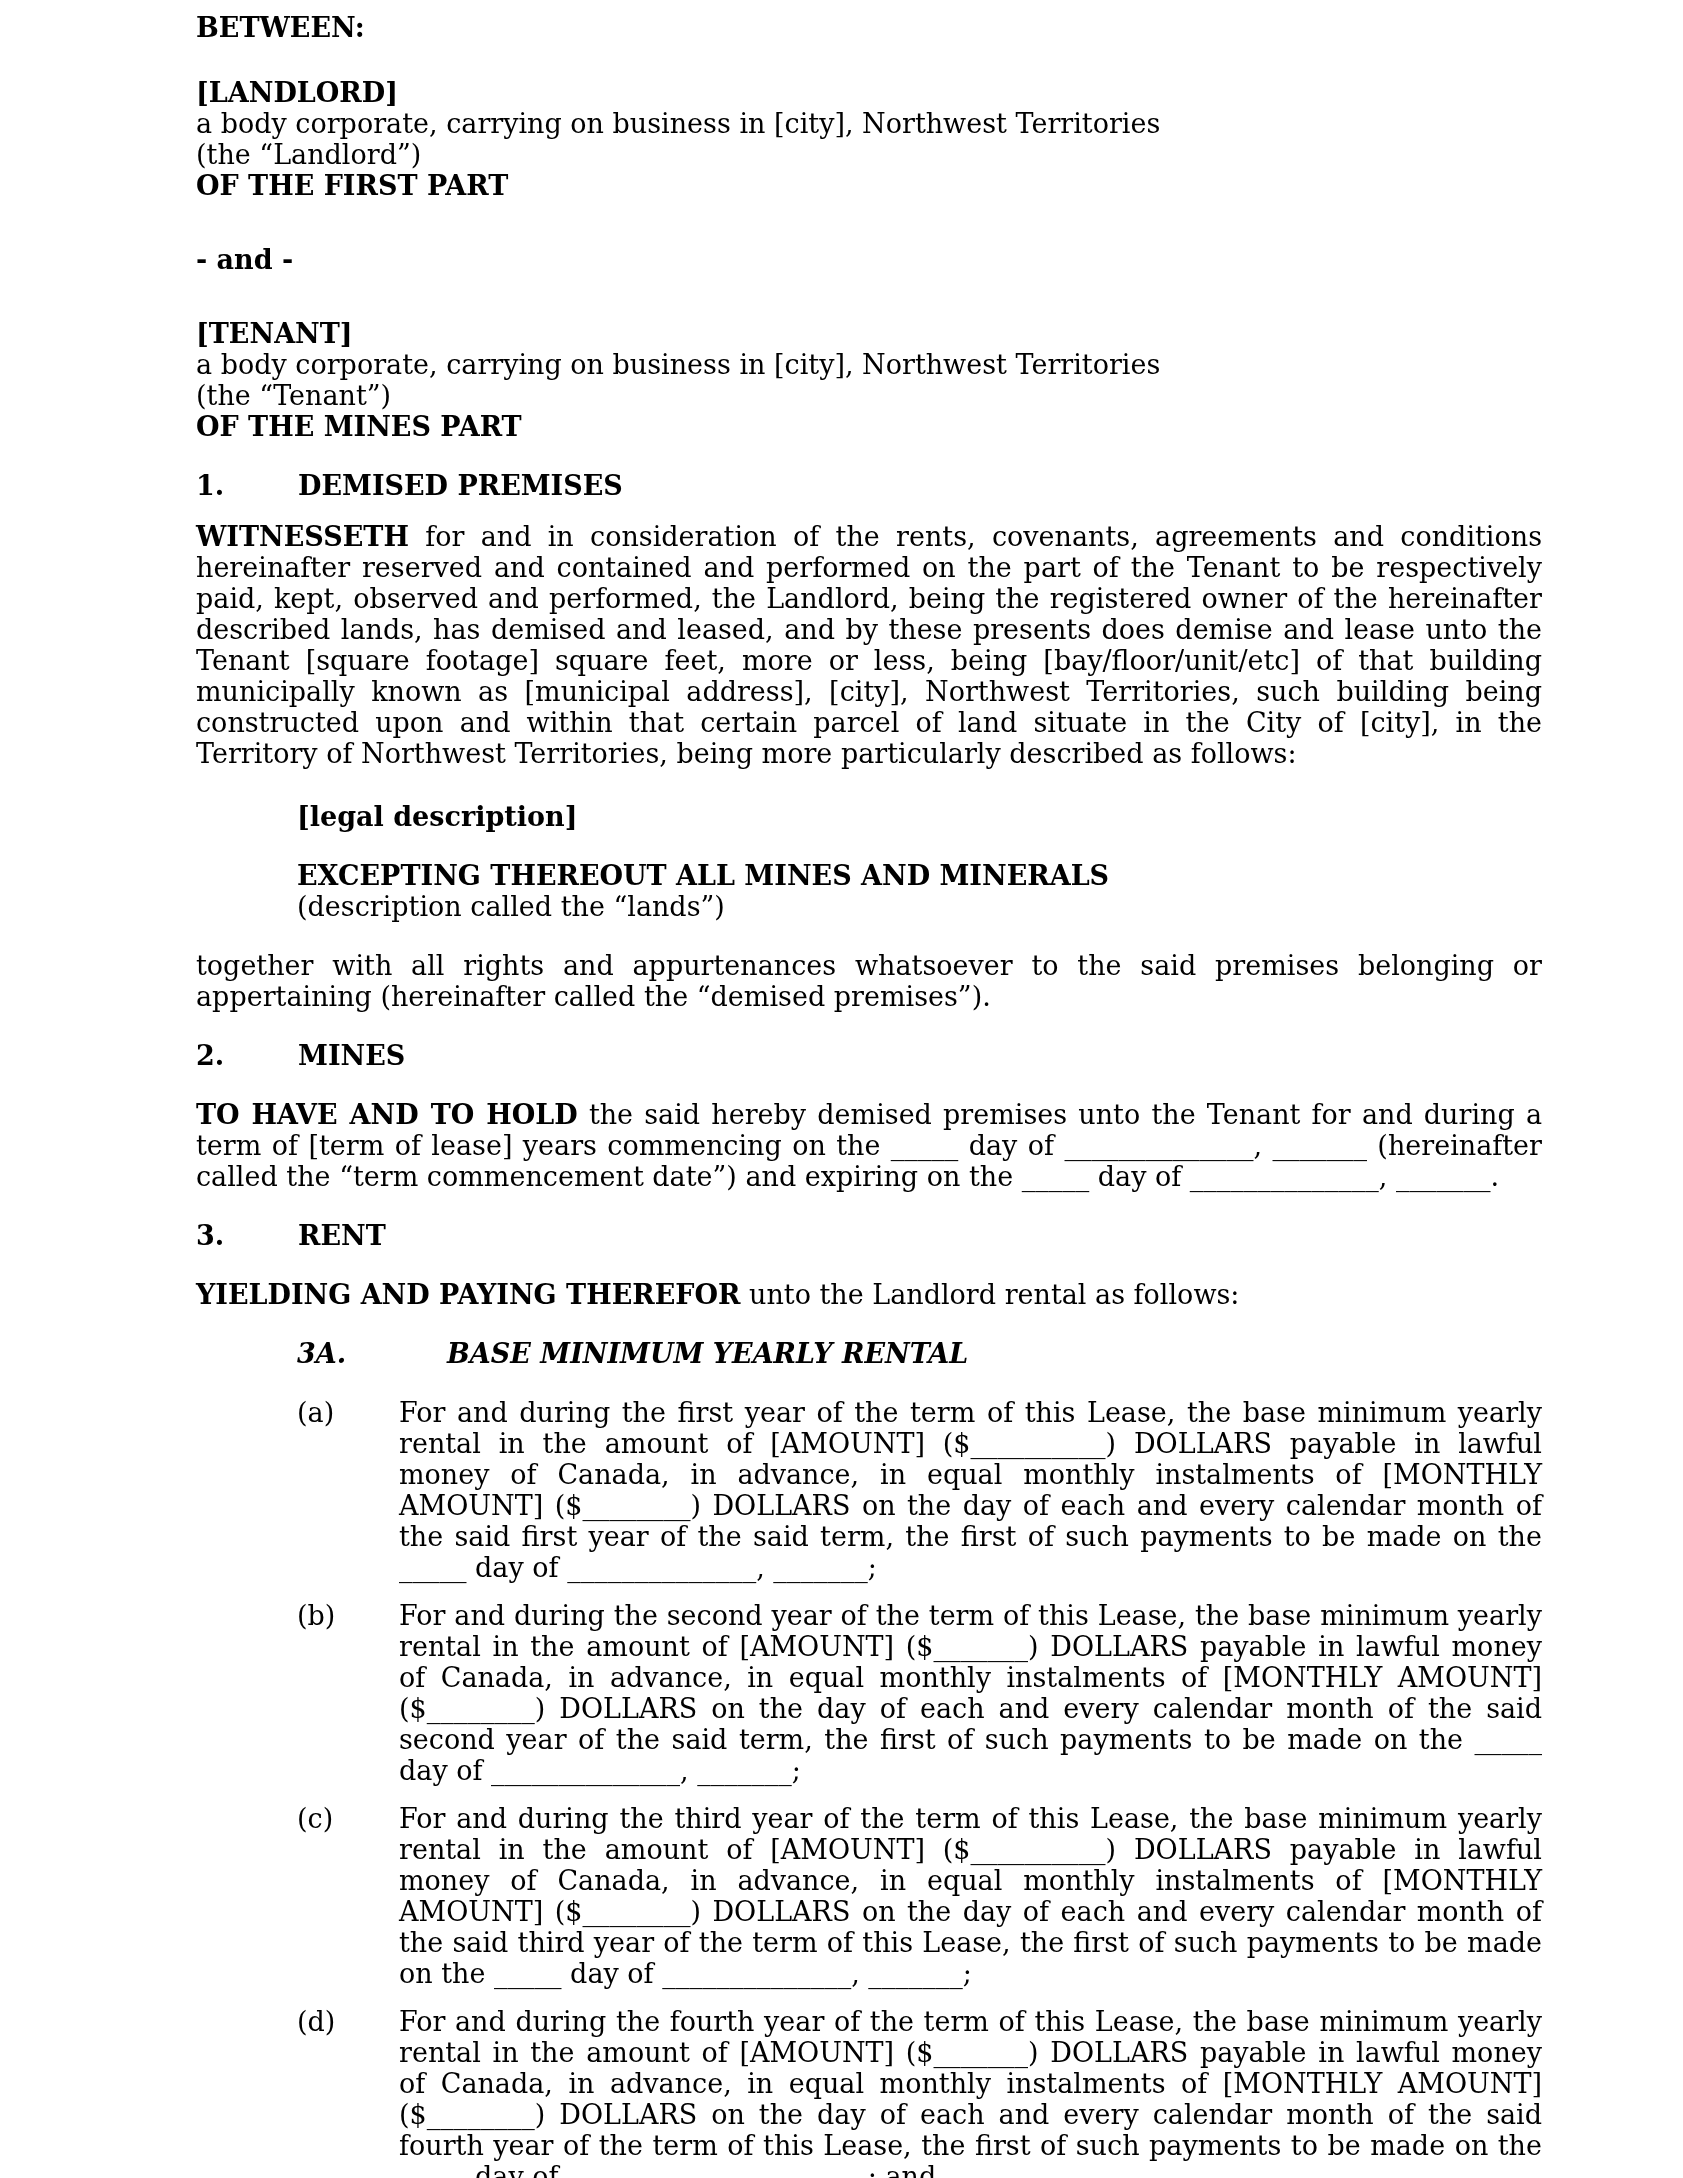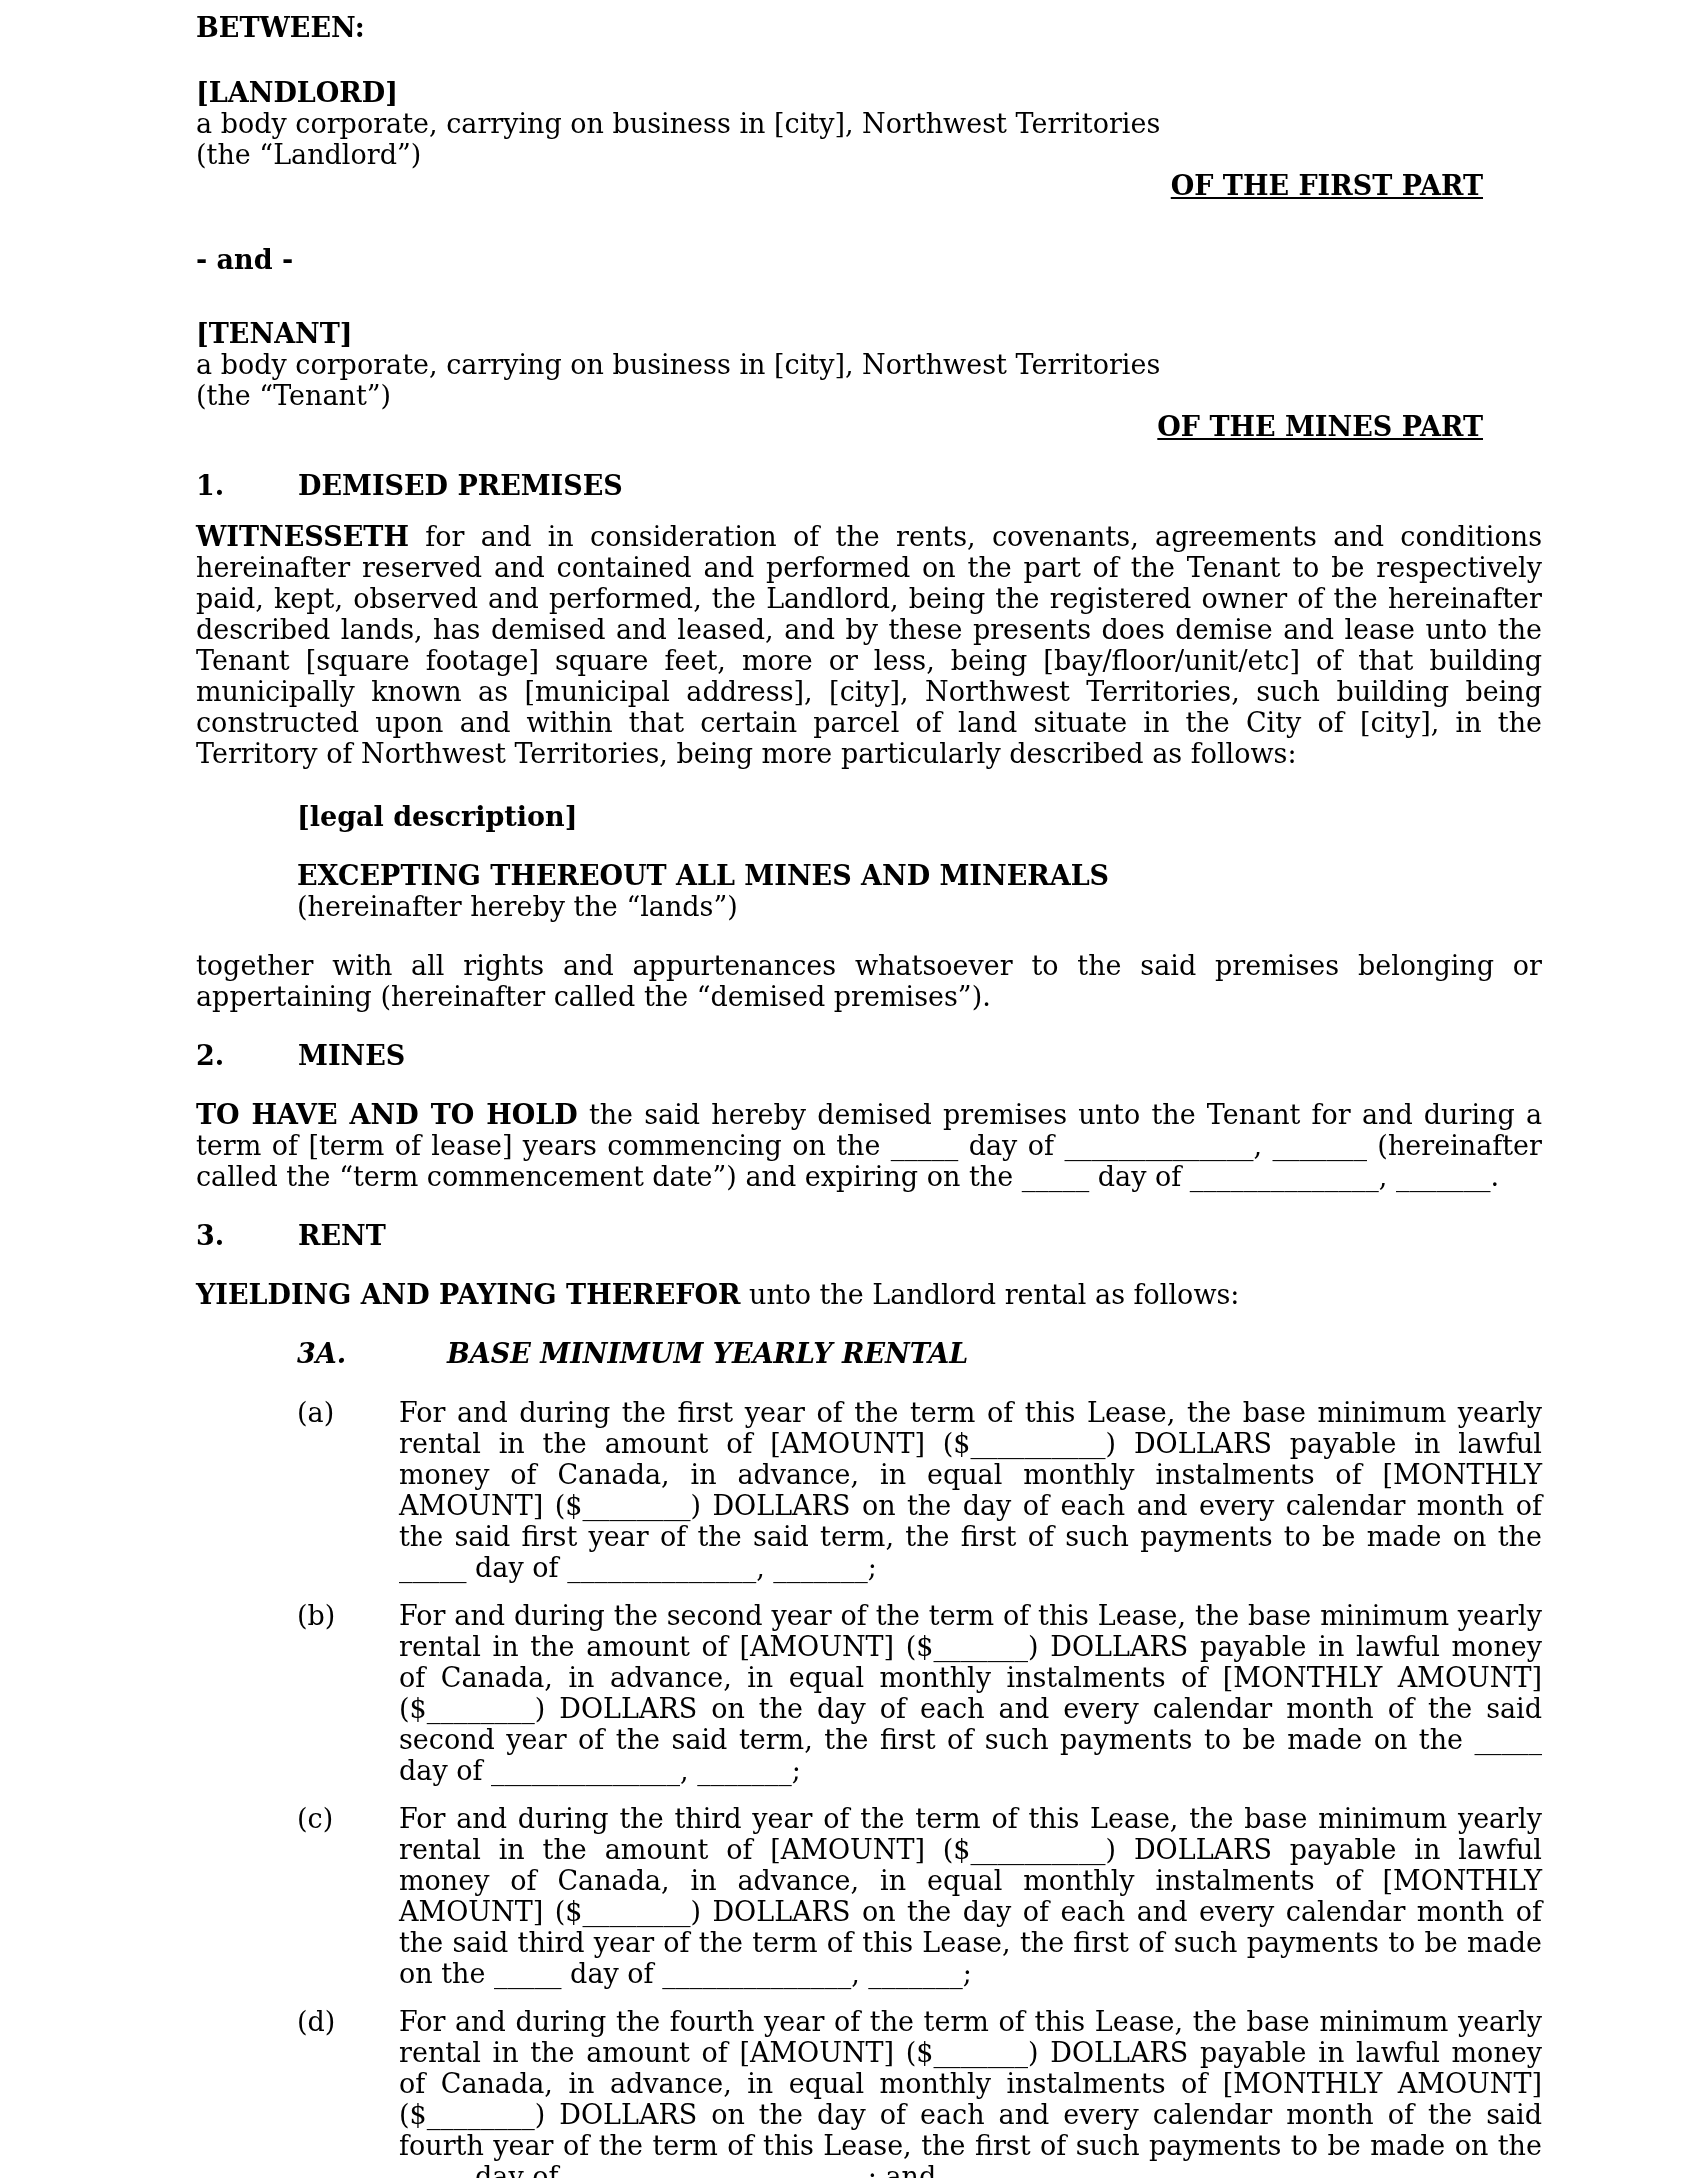--- a/index.html
+++ b/index.html
@@ -11,21 +11,21 @@
     background: #ffffff;
     color: #000000;
     font-family: "DejaVu Serif", "Liberation Serif", serif;
     font-size: 27px;
     line-height: 31px;
     padding: 12px 141px 30px 196px;
   }
   p { margin: 0; }
   .bold   { font-weight: 700; }
   .center { text-align: left; }
-  .right  { text-align: right; padding-right: 59px; text-decoration: underline; }
+  .right  { padding-right: 59px; }
   .justify{ text-align: justify; }
   .indent { margin-left: 101px; }
   .sec-heading { display: flex; font-weight: 700; }
   .sec-num     { flex: 0 0 102px; }
   .sec-title   { flex: 1; }
   .sub-heading { display: flex; font-weight: 700; font-style: italic; margin-left: 101px; gap: 48px; }
   .sub-num     { flex: 0 0 102px; }
   .rent-item   { position: relative; padding-left: 203px; }
   .item-label  { position: absolute; left: 101px; top: 0; }
   .mt-party { margin-top: 34px; }
@@ -65,21 +65,21 @@
 
   <p class="justify mt-para">
     <span class="bold">WITNESSETH</span>
     <span>for and in consideration of the rents, covenants, agreements and conditions hereinafter reserved and contained and performed on the part of the Tenant to be respectively paid, kept, observed and performed, the Landlord, being the registered owner of the hereinafter described lands, has demised and leased, and by these presents does demise and lease unto the Tenant [square footage] square feet, more or less, being [bay/floor/unit/etc] of that building municipally known as [municipal address], [city], Northwest Territories, such building being constructed upon and within that certain parcel of land situate in the City of [city], in the Territory of Northwest Territories, being more particularly described as follows:</span>
   </p>
 
   <p class="indent bold mt-big">[legal description]</p>
 
   <div class="indent mt-sec">
     <p class="bold">EXCEPTING THEREOUT ALL MINES AND MINERALS</p>
-    <p>(hereinafter hereby the “lands”)</p>
+    <p>(description called the “lands”)</p>
   </div>
 
   <p class="justify mt-sec">together with all rights and appurtenances whatsoever to the said premises belonging or appertaining (hereinafter called the “demised premises”).</p>
 
   <div class="sec-heading mt-sec">
     <span class="sec-num">2.</span>
     <span class="sec-title">MINES</span>
   </div>
 
   <p class="justify mt-sec">

